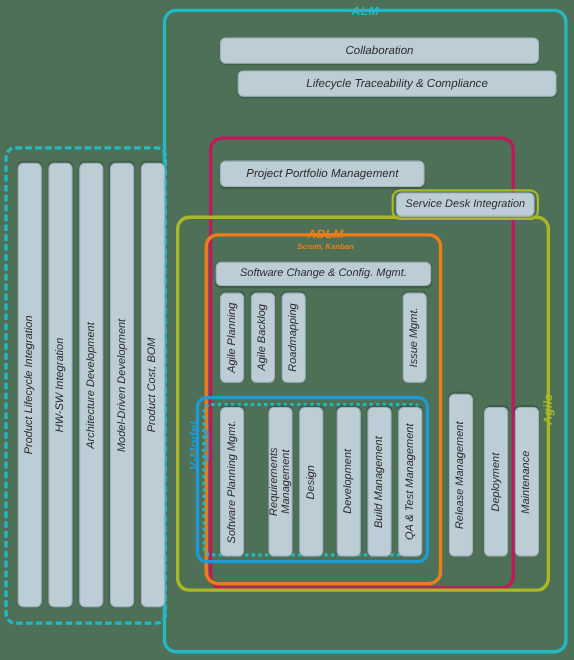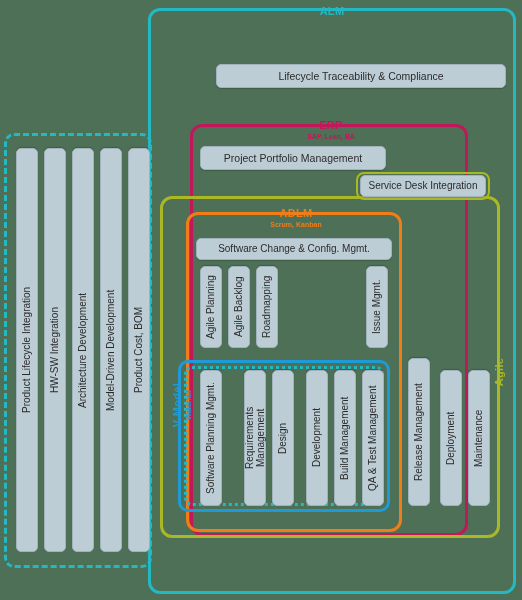--- a/index.html
+++ b/index.html
@@ -2,21 +2,21 @@
 <html><head>
 <meta charset="utf-8">
 <style>
   html,body{margin:0;padding:0;}
   body{
     width:522px;height:600px;
     background:#4d7056;
     font-family:"Liberation Sans",sans-serif;
     position:relative;overflow:hidden;
   }
-  .canvas{position:absolute;left:0;top:0;width:522px;height:600px;}
+  .canvas{position:absolute;left:0;top:0;width:522px;height:600px;font-style:italic;}
 
   
   .box{
     position:absolute;
     background:#bdcdd6;
     border:1px solid #9fb2bd;
     border-radius:5px;
     box-sizing:border-box;
     color:#2b2b2b;
     display:flex;align-items:center;justify-content:center;
@@ -70,43 +70,42 @@
 <div class="canvas">
 
   <div class="frame alm" style="left:148px;top:8px;width:368px;height:586px;"></div>
   <div class="ftitle t-alm" style="left:300px;top:6px;width:64px;">
     <span class="main">ALM</span>
   </div>
 
   <div class="frame plm" style="left:4px;top:133px;width:148px;height:435px;"></div>
 
   <div class="frame erp" style="left:190px;top:124px;width:278px;height:412px;"></div>
-  <div class="ftitle t-erp" style="left:298px;top:120px;width:66px;">
-    <span class="main">ERP</span>
-    <span class="sub">SAP, Lean, BA</span>
-  </div>
 
   <div class="frame agile" style="left:160px;top:196px;width:340px;height:342px;"></div>
   <div class="ftitle t-agile rot-right" style="left:494px;top:400px;width:56px;">
     <span class="main">Agile</span>
   </div>
 
   <div class="frame adlm" style="left:186px;top:212px;width:216px;height:320px;"></div>
   <div class="ftitle t-adlm" style="left:264px;top:208px;width:64px;">
     <span class="main">ADLM</span>
     <span class="sub">Scrum, Kanban</span>
   </div>
 
   <div class="frame vmodel" style="left:178px;top:360px;width:212px;height:152px;"></div>
   <div class="frame vdash" style="left:184px;top:366px;width:200px;height:140px;"></div>
   <div class="ftitle t-vmod rot-left" style="left:172px;top:432px;width:54px;">
     <span class="main">V-Model</span>
     <span class="sub">Waterfall</span>
   </div>
 
+  <div class="box h" style="left:200px;top:34px;width:290px;height:24px;">
+    <span>Collaboration</span>
+  </div>
   <div class="box h" style="left:216px;top:64px;width:290px;height:24px;align-items:center;">
     <span>Lifecycle Traceability &amp; Compliance</span>
   </div>
 
   <div class="box h" style="left:200px;top:146px;width:186px;height:24px;">
     <span>Project Portfolio Management</span>
   </div>
   <div class="frame orange-dash" style="left:356px;top:172px;width:134px;height:28px;border:2px solid #a9b824;"></div>
   <div class="box h" style="left:360px;top:175px;width:126px;height:22px;font-size:10px;justify-content:center;">
     <span>Service Desk Integration</span>

